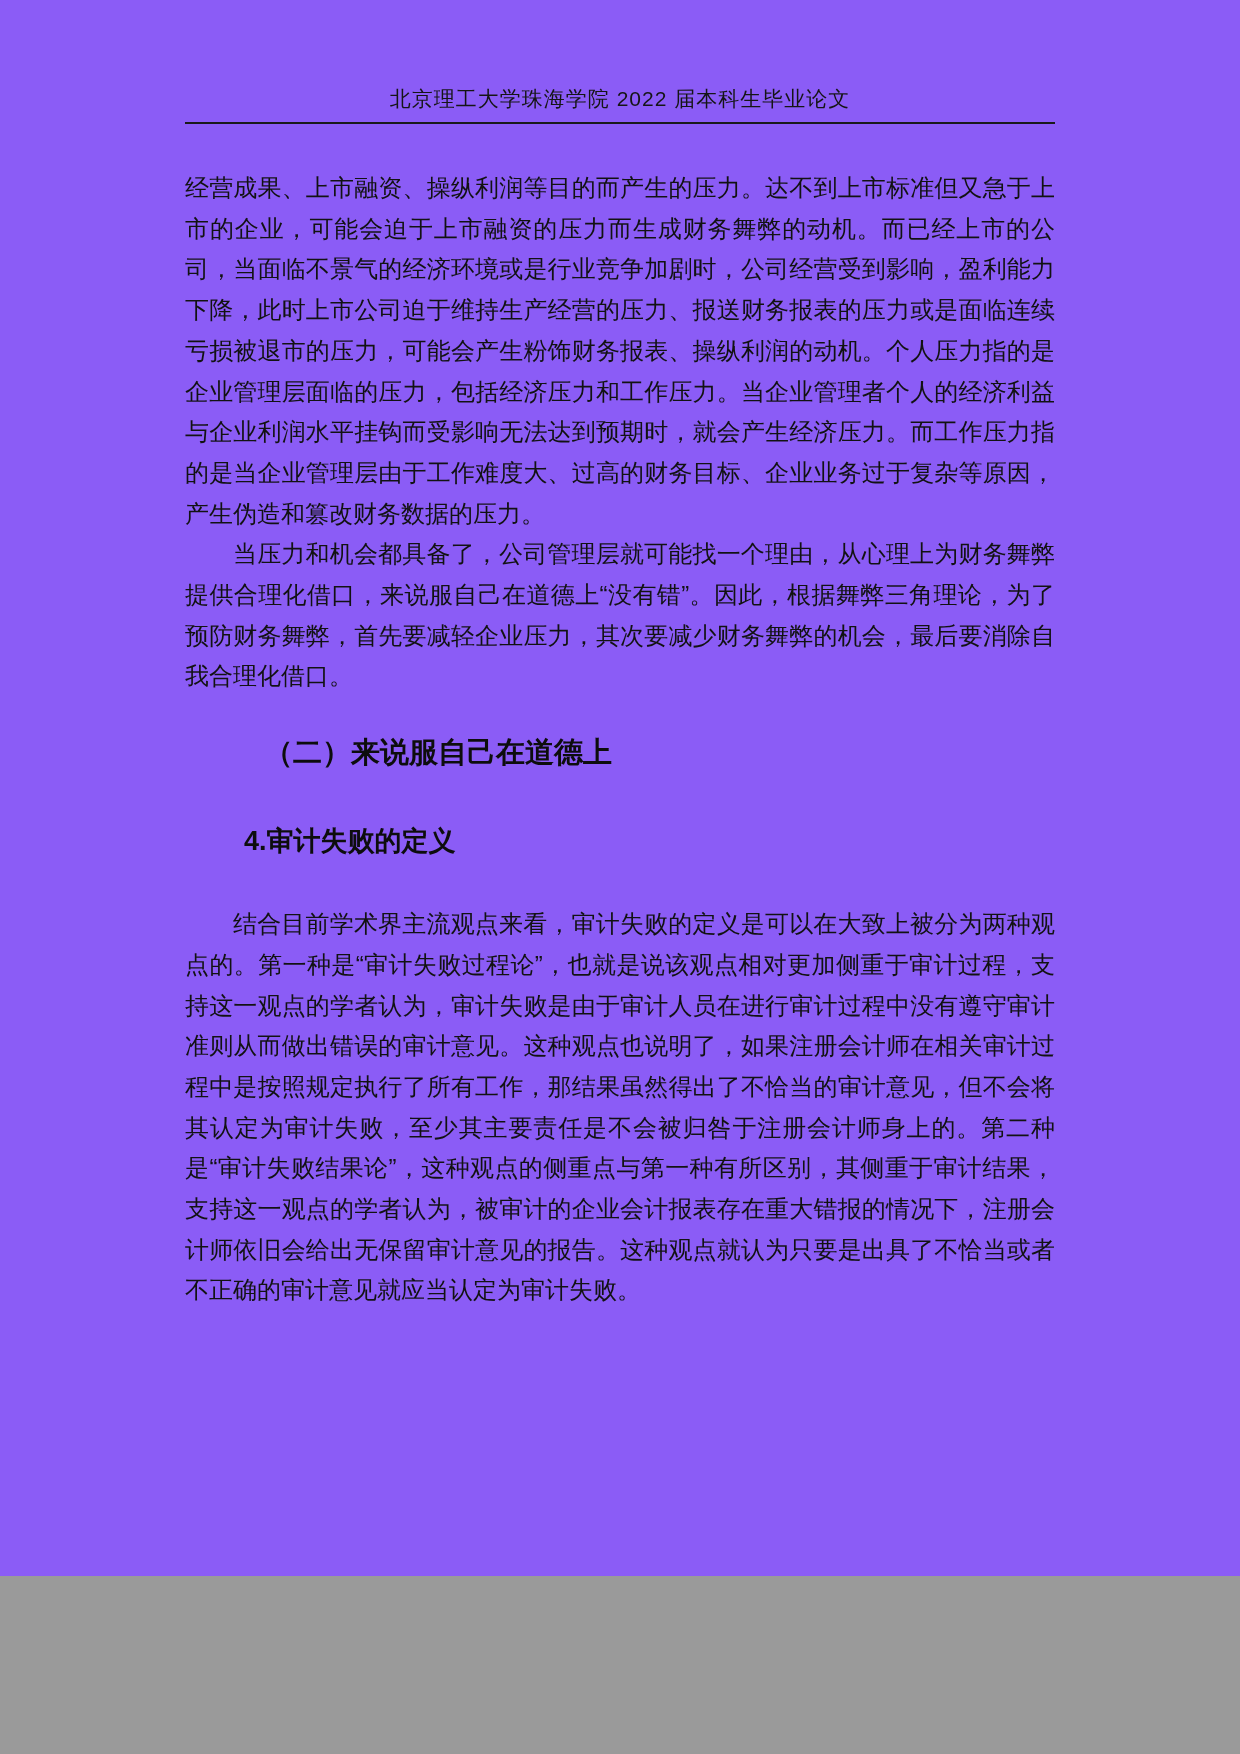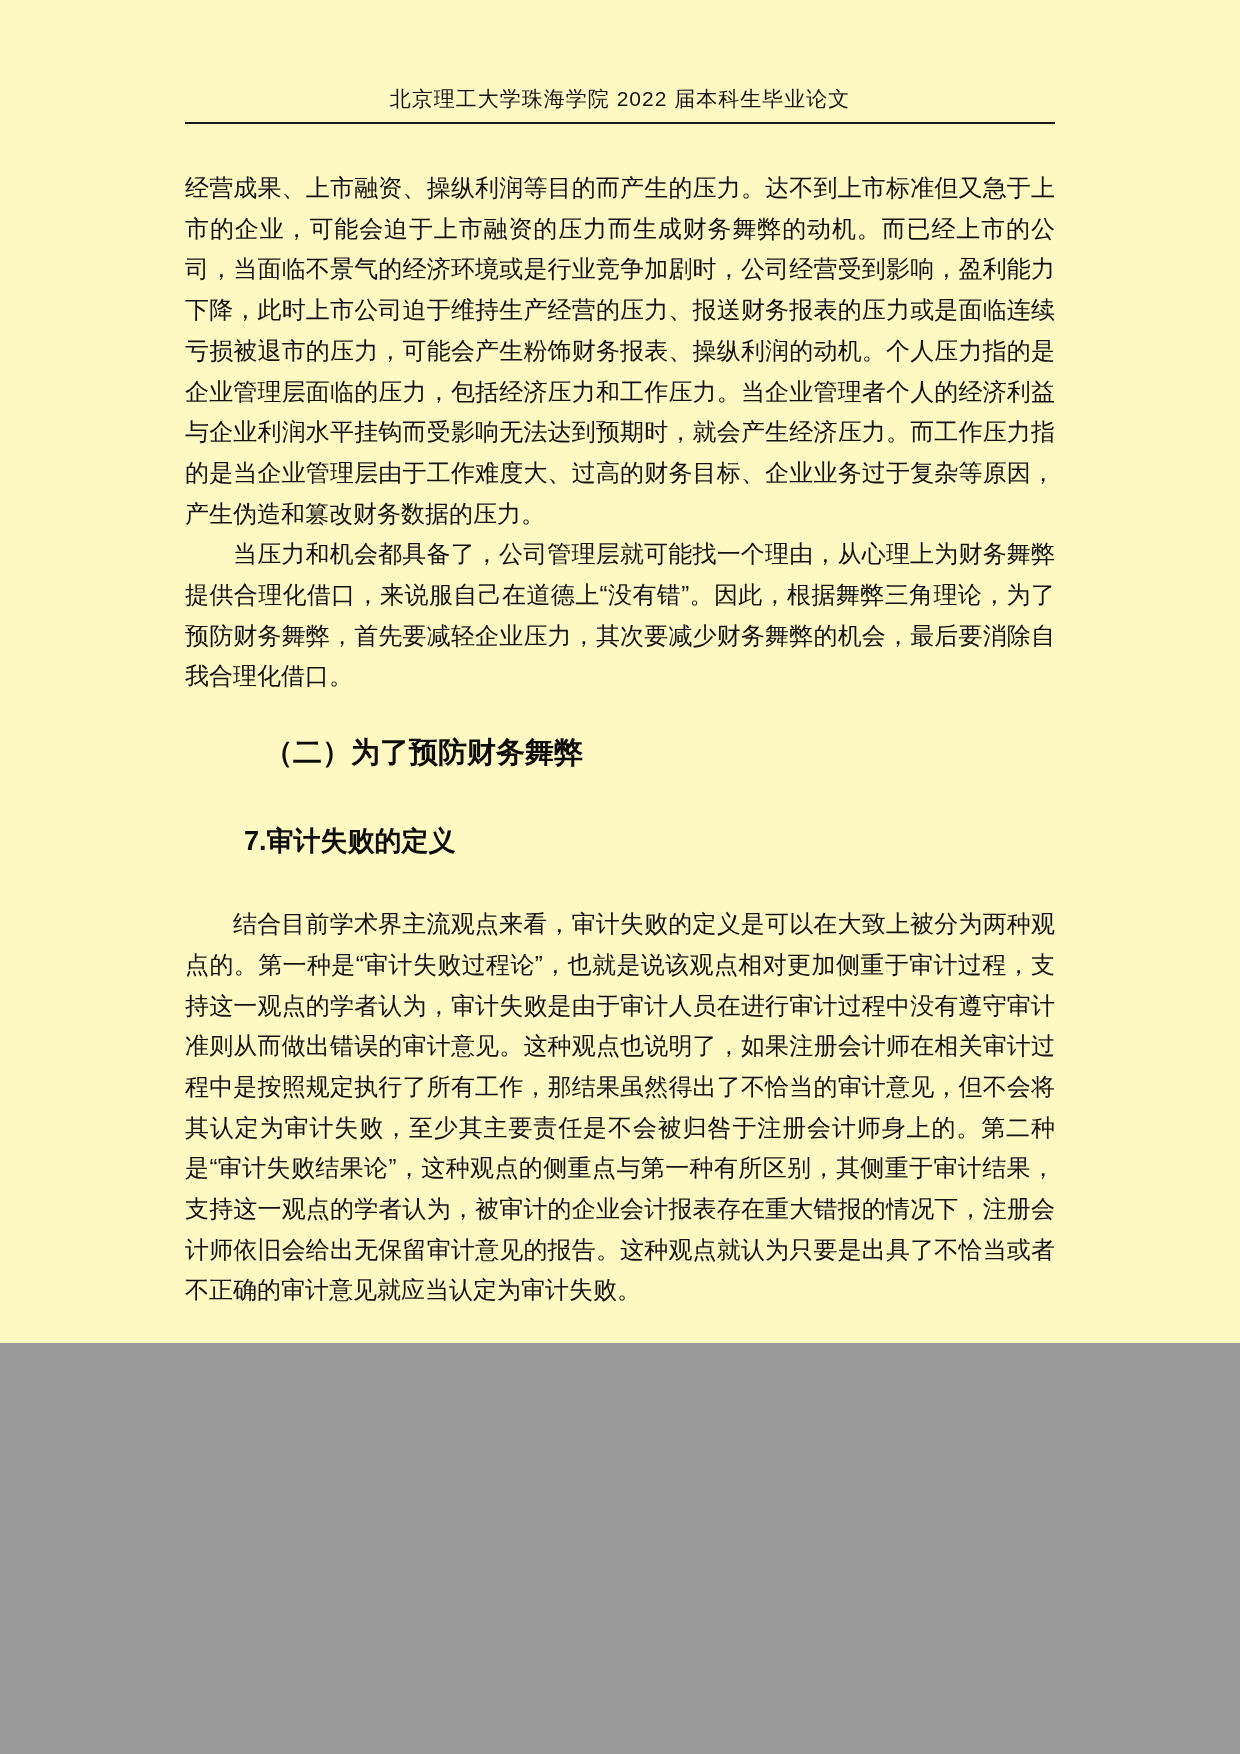--- a/index.html
+++ b/index.html
@@ -4,23 +4,23 @@
 <style>
   html, body {
     margin: 0;
     padding: 0;
     background: #9a9a9a;
     font-family: "Liberation Sans", sans-serif;
   }
   .page {
     position: relative;
     width: 1240px;
-    height: 1343px;
+    height: 1576px;
     margin: 0 auto;
-    background: #fef9c3;
+    background: #8b5cf6;
     color: #111111;
     overflow: hidden;
   }
   .page-header {
     width: 870px;
     margin: 0 auto;
     padding-top: 86px;
     text-align: center;
   }
   .page-header .header-title {
@@ -93,23 +93,23 @@
   </header>
   <div class="header-divider"></div>
 
   <main class="doc-body">
 
     <p class="body-para first-para">经营成果、上市融资、操纵利润等目的而产生的压力。达不到上市标准但又急于上市的企业，可能会迫于上市融资的压力而生成财务舞弊的动机。而已经上市的公司，当面临不景气的经济环境或是行业竞争加剧时，公司经营受到影响，盈利能力下降，此时上市公司迫于维持生产经营的压力、报送财务报表的压力或是面临连续亏损被退市的压力，可能会产生粉饰财务报表、操纵利润的动机。个人压力指的是企业管理层面临的压力，包括经济压力和工作压力。当企业管理者个人的经济利益与企业利润水平挂钩而受影响无法达到预期时，就会产生经济压力。而工作压力指的是当企业管理层由于工作难度大、过高的财务目标、企业业务过于复杂等原因，产生伪造和篡改财务数据的压力。</p>
 
 
     <p class="body-para indent">当压力和机会都具备了，公司管理层就可能找一个理由，从心理上为财务舞弊提供合理化借口，来说服自己在道德上“没有错”。因此，根据舞弊三角理论，为了预防财务舞弊，首先要减轻企业压力，其次要减少财务舞弊的机会，最后要消除自我合理化借口。</p>
 
-    <h2 class="section-heading">（二）为了预防财务舞弊</h2>
+    <h2 class="section-heading">（二）来说服自己在道德上</h2>
 
-    <h3 class="sub-heading">7.审计失败的定义</h3>
+    <h3 class="sub-heading">4.审计失败的定义</h3>
 
     <p class="body-para indent after-heading">结合目前学术界主流观点来看，审计失败的定义是可以在大致上被分为两种观点的。第一种是“审计失败过程论”，也就是说该观点相对更加侧重于审计过程，支持这一观点的学者认为，审计失败是由于审计人员在进行审计过程中没有遵守审计准则从而做出错误的审计意见。这种观点也说明了，如果注册会计师在相关审计过程中是按照规定执行了所有工作，那结果虽然得出了不恰当的审计意见，但不会将其认定为审计失败，至少其主要责任是不会被归咎于注册会计师身上的。第二种是“审计失败结果论”，这种观点的侧重点与第一种有所区别，其侧重于审计结果，支持这一观点的学者认为，被审计的企业会计报表存在重大错报的情况下，注册会计师依旧会给出无保留审计意见的报告。这种观点就认为只要是出具了不恰当或者不正确的审计意见就应当认定为审计失败。</p>
 
 
   </main>
 
   <footer class="page-footer">
     <span class="page-number">6</span>
   </footer>
 

